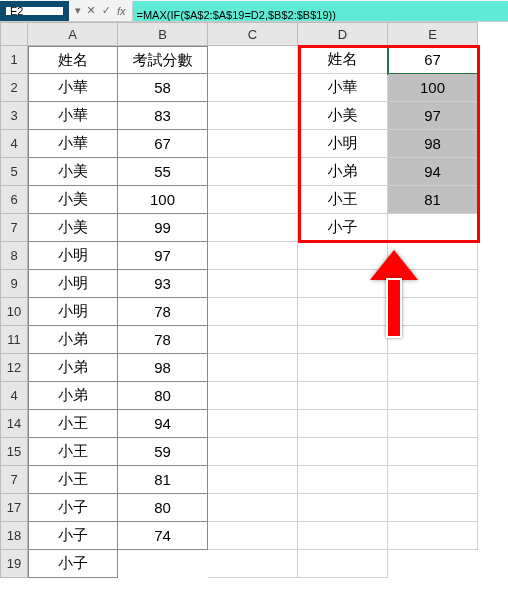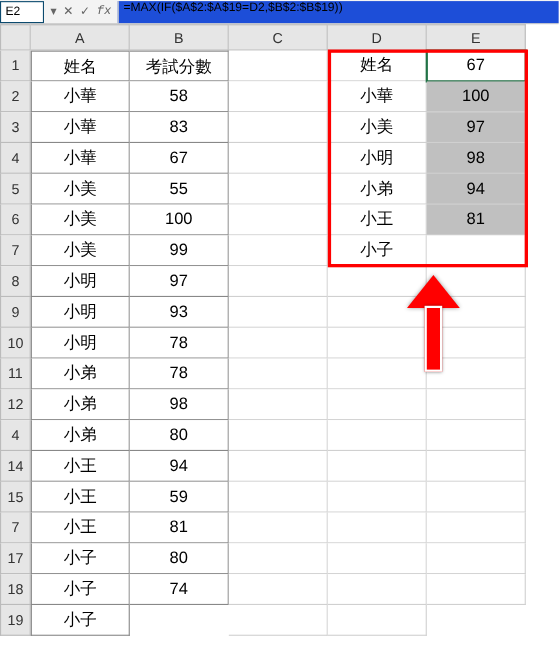--- a/index.html
+++ b/index.html
@@ -1,24 +1,24 @@
 <!DOCTYPE html>
 <html><head>
 <meta charset="utf-8">
 <style>
 * { box-sizing: border-box; margin: 0; padding: 0; font-family: Arial, "Microsoft JhengHei", sans-serif; }
 body { background: #fff; width: 508px; height: 600px; overflow: hidden; user-select: none; }
 
 
 .fbar { display: flex; align-items: center; height: 22px; border-bottom: 1px solid #ccc; background: #f3f3f3; font-size: 11px; }
-.namebox { width: 40px; height: 20px; background: #fff; border: 1px solid #0c4a6e; padding: 0 4px; display: flex; align-items: center; }
+.namebox { width: 69px; height: 20px; background: #fff; border: 6px solid #0c4a6e; padding: 0 4px; display: flex; align-items: center; }
 .fbar-icons { display: flex; align-items: center; gap: 6px; padding: 0 6px; color: #666; }
 .fbar-icons span { cursor: pointer; }
-.fx { font-style: italic; font-family: Liberation Mono, monospace; }
-.formula { flex: 1; height: 20px; background: #1d4ed8; border-left: 1px solid #ccc; padding: 0 4px; display: flex; align-items: flex-start; font-size: 11px; }
+.fx { font-style: italic; font-family: Liberation Sans, sans-serif; }
+.formula { flex: 1; height: 20px; background: #5eead4; border-left: 1px solid #ccc; padding: 0 4px; display: flex; align-items: flex-end; font-size: 11px; }
 
 
 .sheet { display: flex; }
 .rowhdrs { display: flex; flex-direction: column; }
 .corner { width: 28px; height: 24px; background: #e6e6e6; border: 1px solid #bbb; }
 .rh { width: 28px; height: 28px; background: #e6e6e6; border: 1px solid #bbb; border-top: none; display: flex; align-items: center; justify-content: center; font-size: 13px; color: #333; }
 
 .cols { display: flex; flex-direction: column; }
 .colhdrs { display: flex; }
 .ch { height: 24px; background: #e6e6e6; border: 1px solid #bbb; border-left: none; display: flex; align-items: center; justify-content: center; font-size: 13px; color: #333; }

